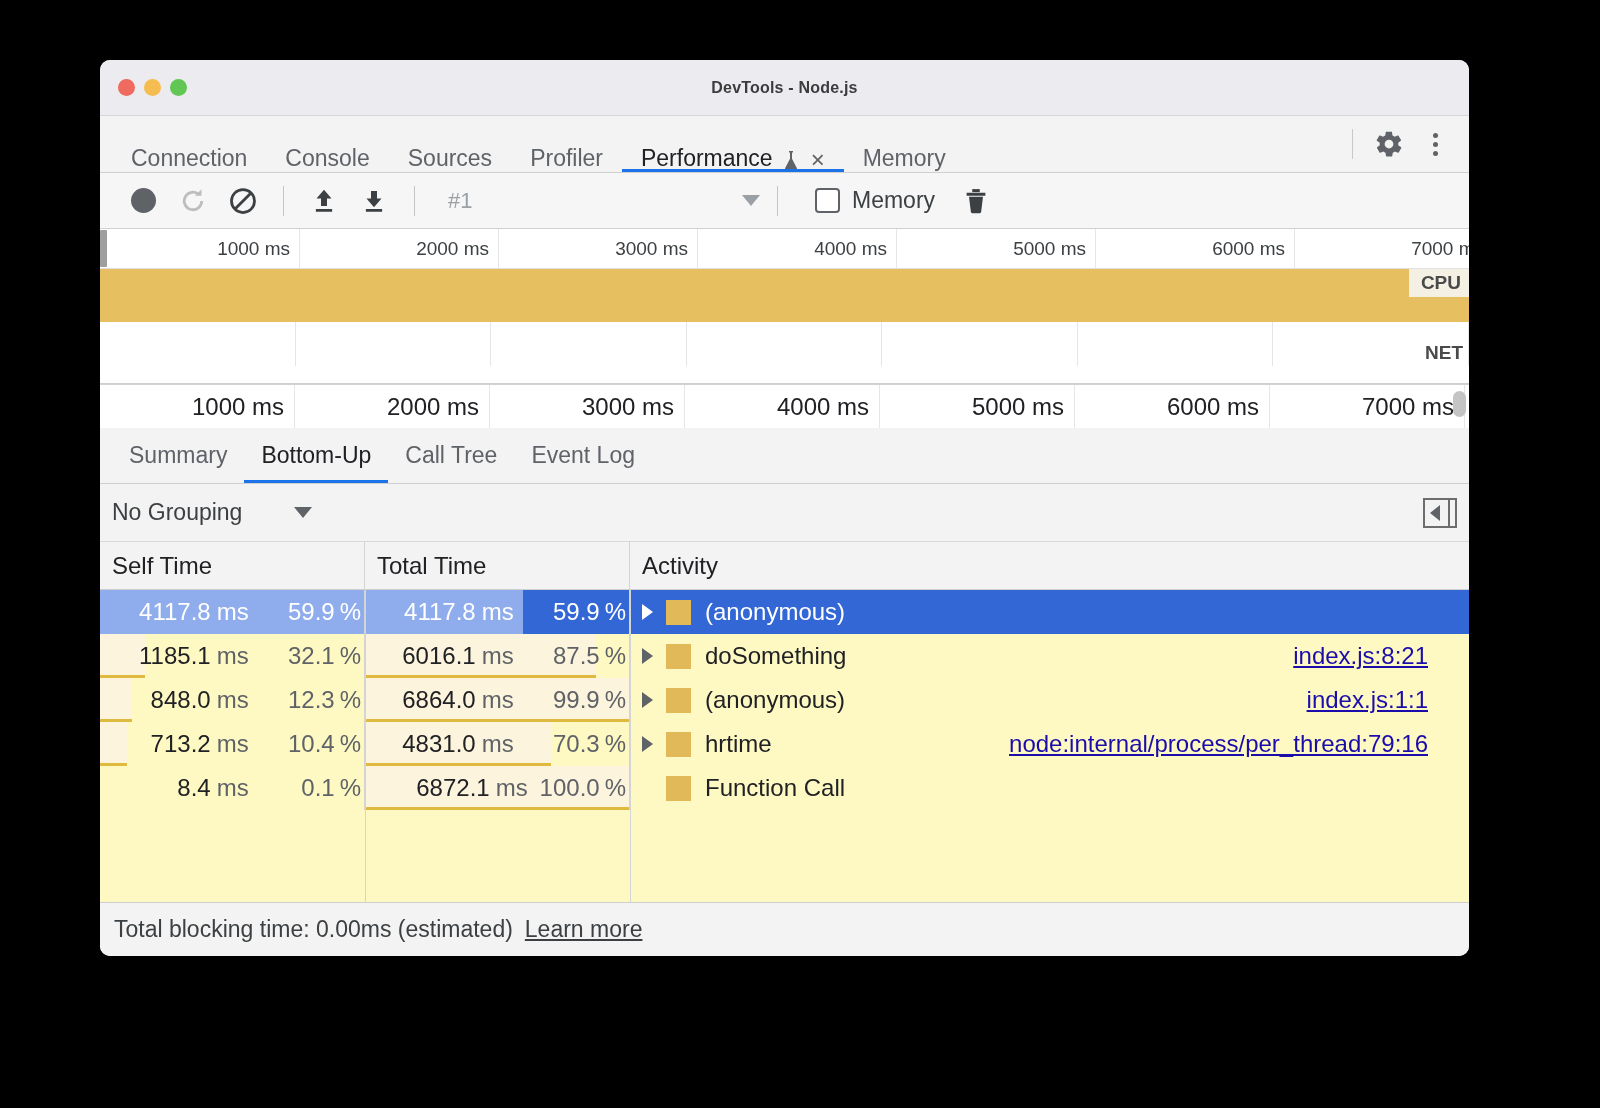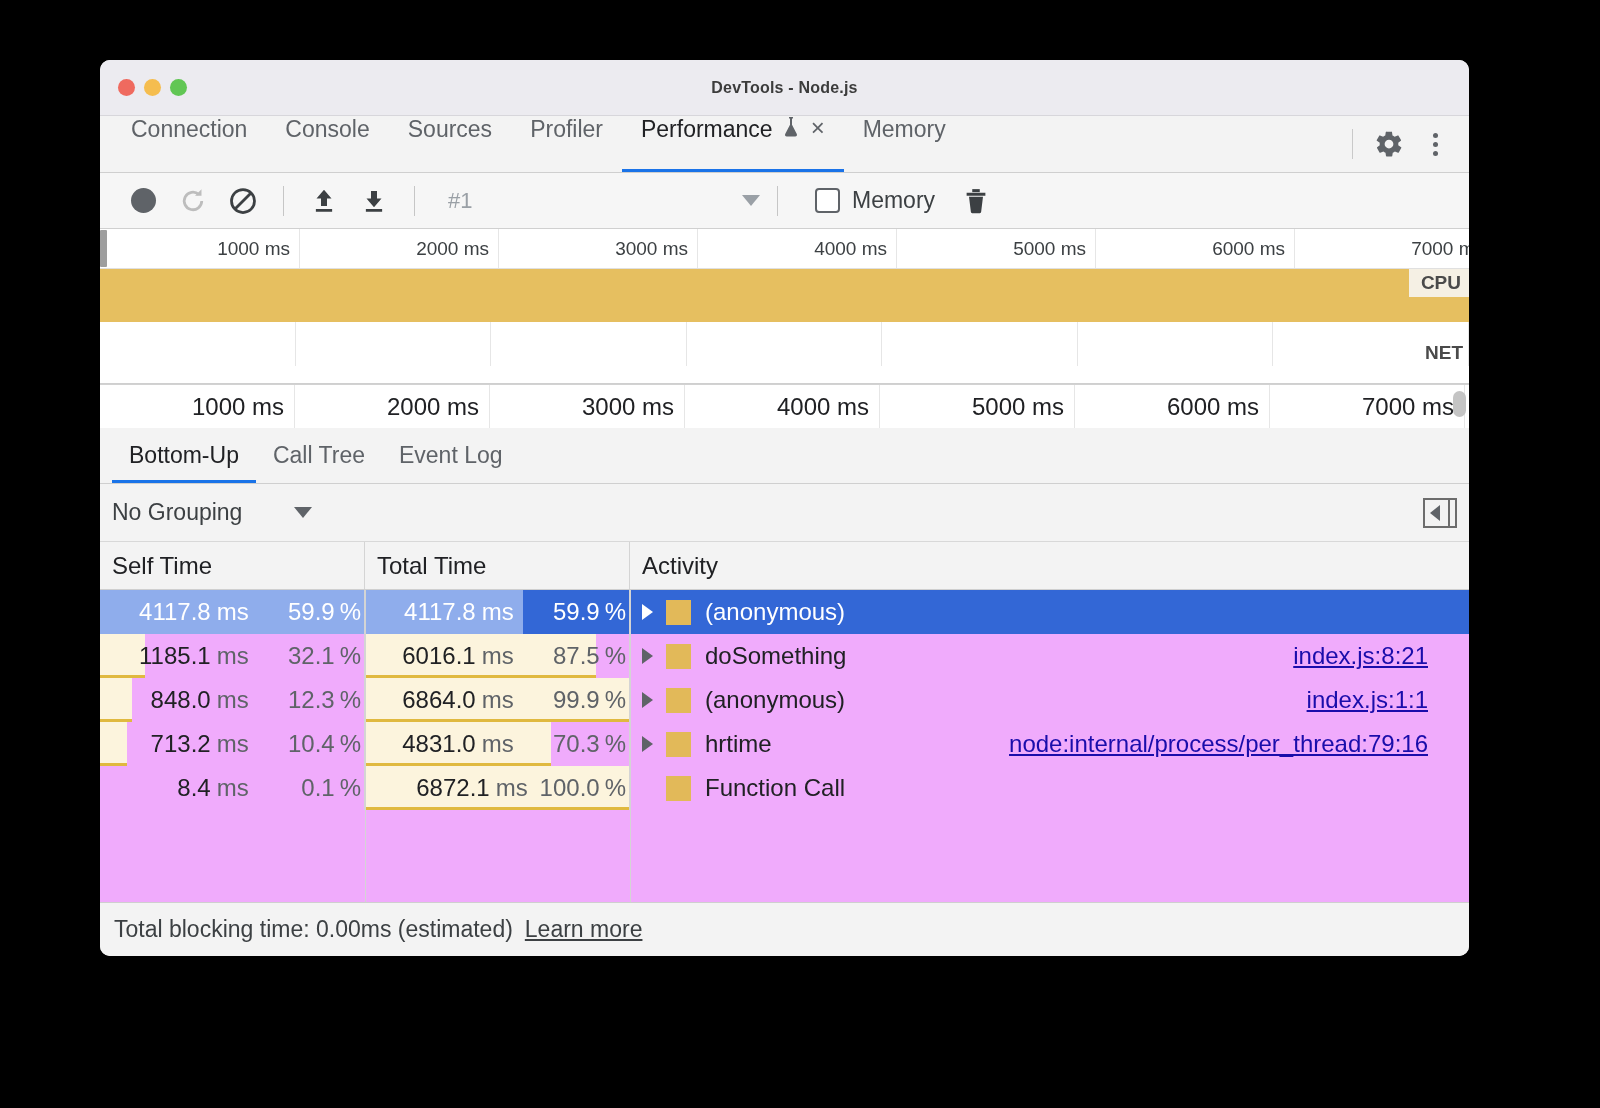--- a/index.html
+++ b/index.html
@@ -43,21 +43,21 @@
 
   
   .tabbar {
     height: 57px; flex: 0 0 57px;
     background: #f3f3f3;
     border-bottom: 1px solid #cfcfcf;
     display: flex; align-items: stretch;
     padding-left: 12px;
   }
   .tab {
-    display: flex; align-items: flex-start; gap: 9px;
+    display: flex; align-items: flex-end; gap: 9px;
     padding: 0 19px;
     font-size: 23px; color: #5f6368;
     position: relative; cursor: default;
     white-space: nowrap;
   }
   .tab.active { color: #202124; }
   .tab.active::after {
     content: ""; position: absolute;
     left: 0; right: 0; bottom: 0; height: 3px;
     background: #1a73e8;
@@ -198,21 +198,21 @@
   .sidebar-toggle .tri {
     width: 0; height: 0; margin-left: 5px;
     border-top: 8px solid transparent; border-bottom: 8px solid transparent;
     border-right: 10px solid #5f6368;
   }
   .sidebar-toggle .bar {
     position: absolute; right: 5px; top: 0; bottom: 0; width: 2px; background: #6d6d6d;
   }
 
   
-  .tablewrap { flex: 1 1 auto; display: flex; flex-direction: column; background: #f0abfc; overflow: hidden; }
+  .tablewrap { flex: 1 1 auto; display: flex; flex-direction: column; background: #fef9c3; overflow: hidden; }
   .thead { display: flex; height: 48px; background: #f3f3f3; border-bottom: 1px solid #cfcfcf; }
   .th {
     font-size: 24px; color: #202124;
     display: flex; align-items: center; padding-left: 12px;
     border-right: 1px solid #d4d4d4;
   }
   .col-self  { width: 265px; flex: 0 0 265px; }
   .col-total { width: 265px; flex: 0 0 265px; }
   .col-act   { flex: 1 1 auto; border-right: none; }
 
@@ -414,20 +414,23 @@
     <span class="tick2" style="left:195px;width:195px">2000 ms</span>
     <span class="tick2" style="left:390px;width:195px">3000 ms</span>
     <span class="tick2" style="left:585px;width:195px">4000 ms</span>
     <span class="tick2" style="left:780px;width:195px">5000 ms</span>
     <span class="tick2" style="left:975px;width:195px">6000 ms</span>
     <span class="tick2" style="left:1170px;width:195px">7000 ms</span>
     <span class="tl-scroll-thumb"></span>
   </div>
 
   <div class="detailtabs">
+    <div class="dtab">
+      <span>Summary</span>
+    </div>
     <div class="dtab active">
       <span>Bottom-Up</span>
     </div>
     <div class="dtab">
       <span>Call Tree</span>
     </div>
     <div class="dtab">
       <span>Event Log</span>
     </div>
   </div>

